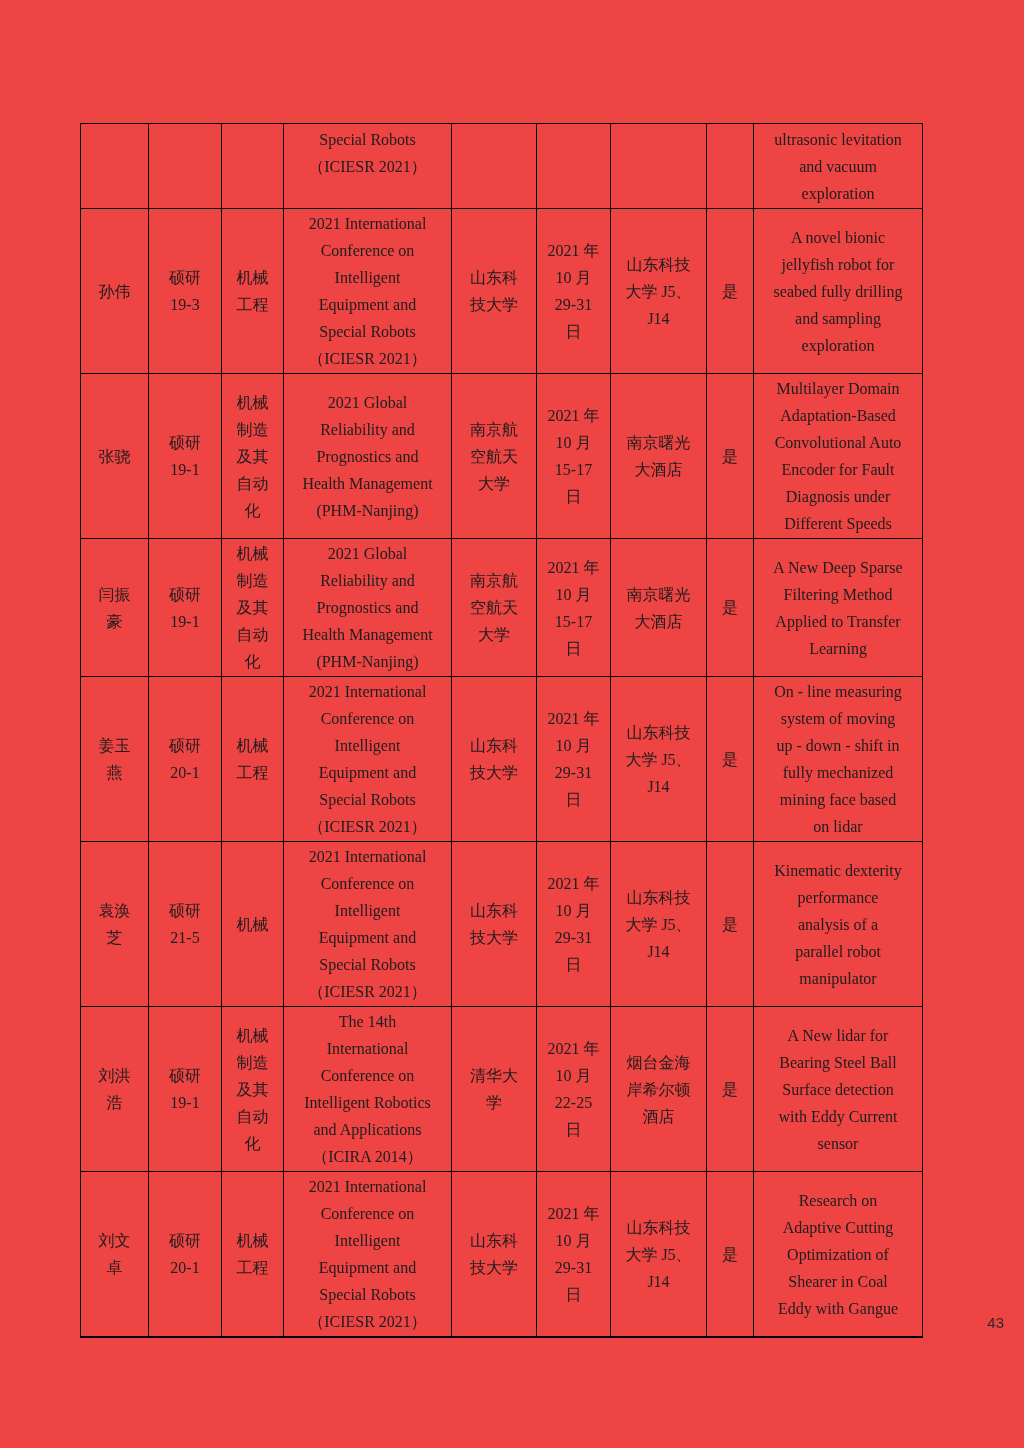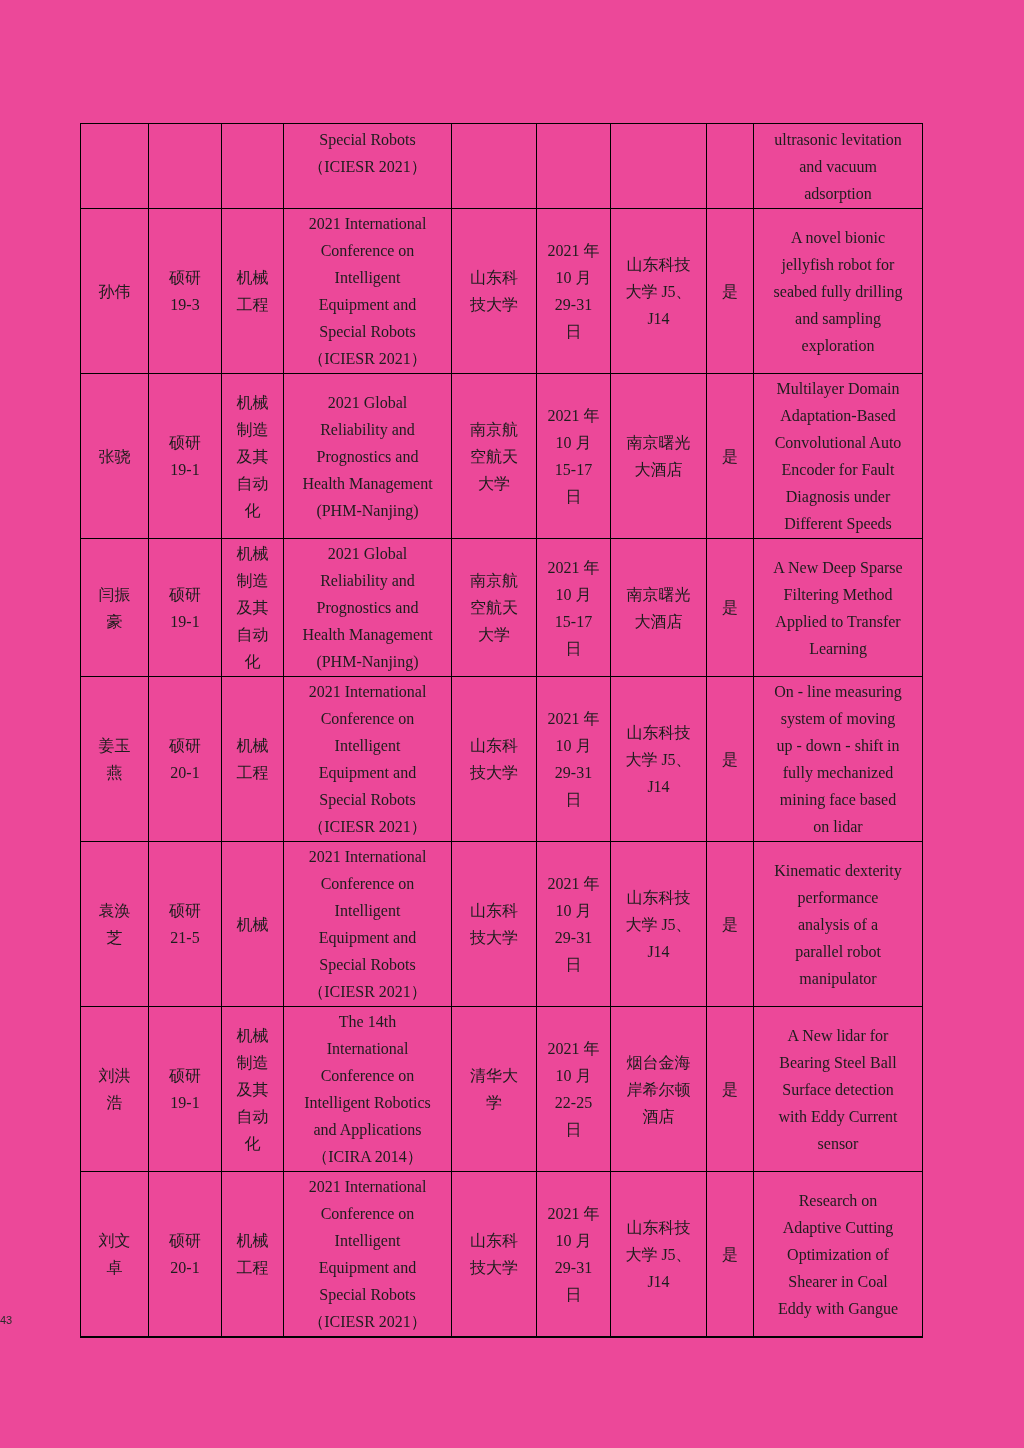--- a/index.html
+++ b/index.html
@@ -1,21 +1,21 @@
 <!DOCTYPE html>
 <html><head>
 <meta charset="utf-8">
 <style>
   * { margin: 0; padding: 0; box-sizing: border-box; }
   html, body { background: #e9e9e9; }
   .page {
     position: relative;
     width: 1024px;
     height: 1448px;
-    background: #ec4899;
+    background: #ef4444;
     margin: 0 auto;
     overflow: hidden;
     font-family: "Liberation Serif", serif;
   }
   table.doc-table {
     position: absolute;
     left: 80px;
     top: 123px;
     border-collapse: collapse;
     table-layout: fixed;
@@ -41,23 +41,23 @@
   tr.r5 { height: 163px; }
   tr.r6 { height: 162px; }
   tr.r7 { height: 161px; }
   tr.r8 { height: 159px; }
   tr:last-child td { border-bottom: 2px solid #000000; }
   .page-footer {
     position: absolute;
     top: 1314px;
     left: 0;
     width: 1004px;
-    text-align: left;
+    text-align: right;
     font-family: "Liberation Sans", sans-serif;
-    font-size: 11px;
+    font-size: 15px;
     color: #2b2b2b;
   }
 </style>
 </head>
 <body>
 
 <div class="page">
 
   <table class="doc-table">
     <colgroup>
@@ -77,21 +77,21 @@
         <td></td>
         <td></td>
         <td>Special Robots
 （ICIESR 2021）</td>
         <td></td>
         <td></td>
         <td></td>
         <td></td>
         <td>ultrasonic levitation
 and vacuum
-adsorption</td>
+exploration</td>
       </tr>
       <tr class="r2">
         <td>孙伟</td>
         <td>硕研
 19-3</td>
         <td>机械
 工程</td>
         <td>2021 International
 Conference on
 Intelligent

